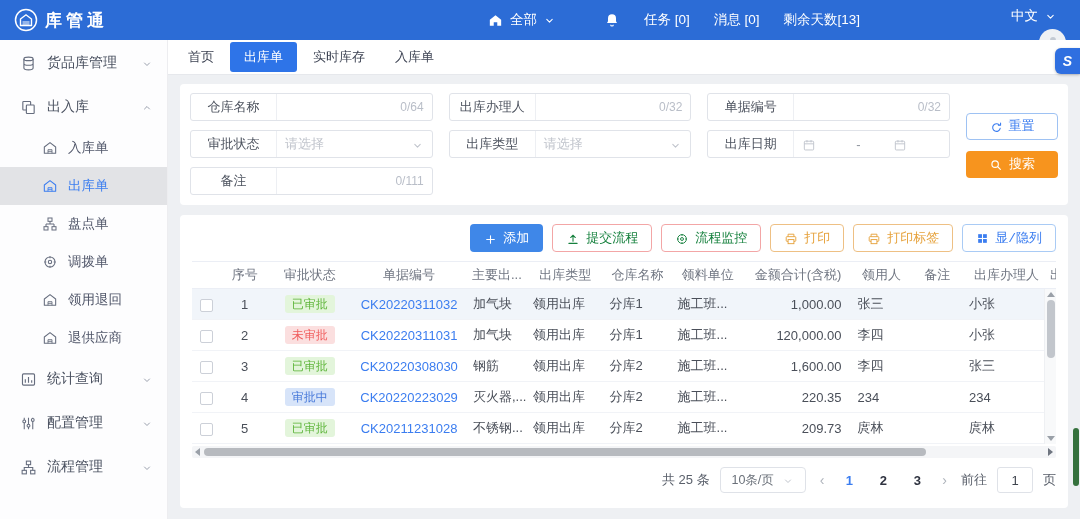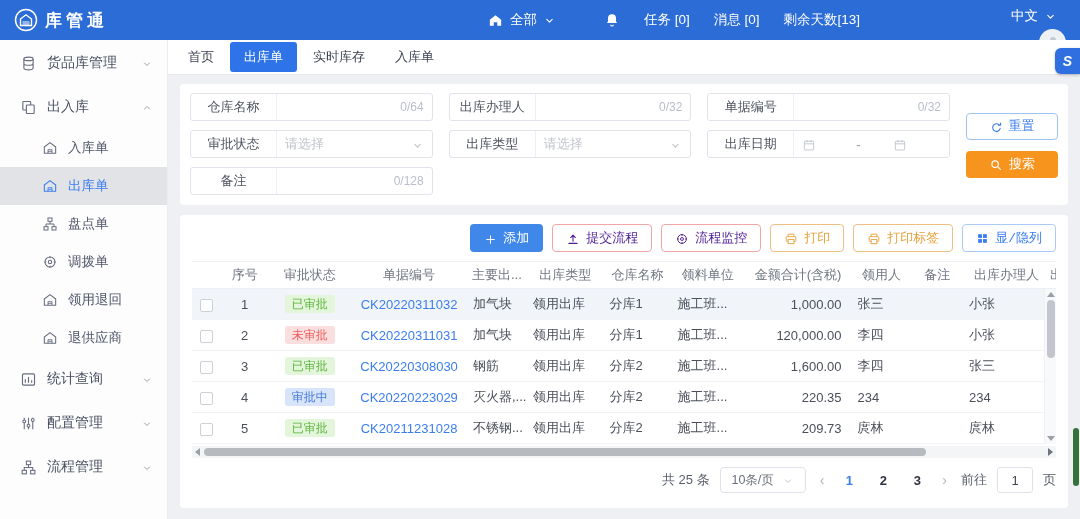--- a/index.html
+++ b/index.html
@@ -49,21 +49,21 @@
   .search-btns { grid-row:1 / span 3; grid-column:4; display:flex; flex-direction:column; gap:11px; justify-content:center; align-items:stretch; padding-top:2px; }
   .btn { display:flex; align-items:center; justify-content:center; gap:6px; border-radius:4px; font-size:13px; height:27px; cursor:pointer; border:1px solid transparent; white-space:nowrap; }
   .btn-reset { background:#fff; border-color:#9ec2f3; color:#3b7df0; }
   .btn-search { background:#f7941e; color:#fff; }
 
   
   .table-panel { margin-top:10px; flex:1; padding:9px 12px 8px; display:flex; flex-direction:column; min-height:0; }
   .toolbar { display:flex; justify-content:flex-end; gap:9px; }
   .tbtn { height:28px; padding:0 13px; }
   .btn-add { background:#3f87e8; color:#fff; }
-  .btn-red { background:#fff; border-color:#f3a6a6; color:#4c1d95; }
+  .btn-red { background:#fff; border-color:#f3a6a6; color:#15803d; }
   .btn-orange { background:#fff; border-color:#eec084; color:#e6a23c; }
   .btn-cols { background:#fff; border-color:#a9cbf5; color:#3b7df0;font-family:Liberation Mono, monospace; }
 
   .table-wrap { position:relative; margin-top:9px; overflow:hidden; }
   table { border-collapse:collapse; table-layout:fixed; width:920px; }
   th { font-weight:400; font-size:13px; color:#707682; height:27px; border-top:1px solid #ebeef5; border-bottom:1px solid #ebeef5; text-align:center; white-space:nowrap; overflow:hidden; }
   td { font-size:13px; color:#4a4f59; height:31px; border-bottom:1px solid #f1f3f7; white-space:nowrap; overflow:hidden; text-align:left; padding-left:6px; }
   th.al-r, td.al-r { text-align:right; padding-right:10px; }
   td.al-c { text-align:center; padding-left:0; }
   tr.sel td { background:#f1f5fa; }
@@ -403,21 +403,21 @@
             <span class="date-sep">-</span>
             <span><svg class="icon" width="14" height="14">
                   <use href="#s-cal"></use>
                 </svg></span>
           </span>
         </div>
 
         <div class="field">
           <span class="flabel">备注</span>
           <span class="fbody">
-              <span class="counter">0/128</span>
+              <span class="counter">0/111</span>
             </span>
         </div>
       </div>
 
       <div class="panel table-panel">
         <div class="toolbar">
           <div class="btn tbtn btn-add">
             <span><svg class="icon" width="13" height="13">
                   <use href="#s-plus"></use>
                 </svg></span>

